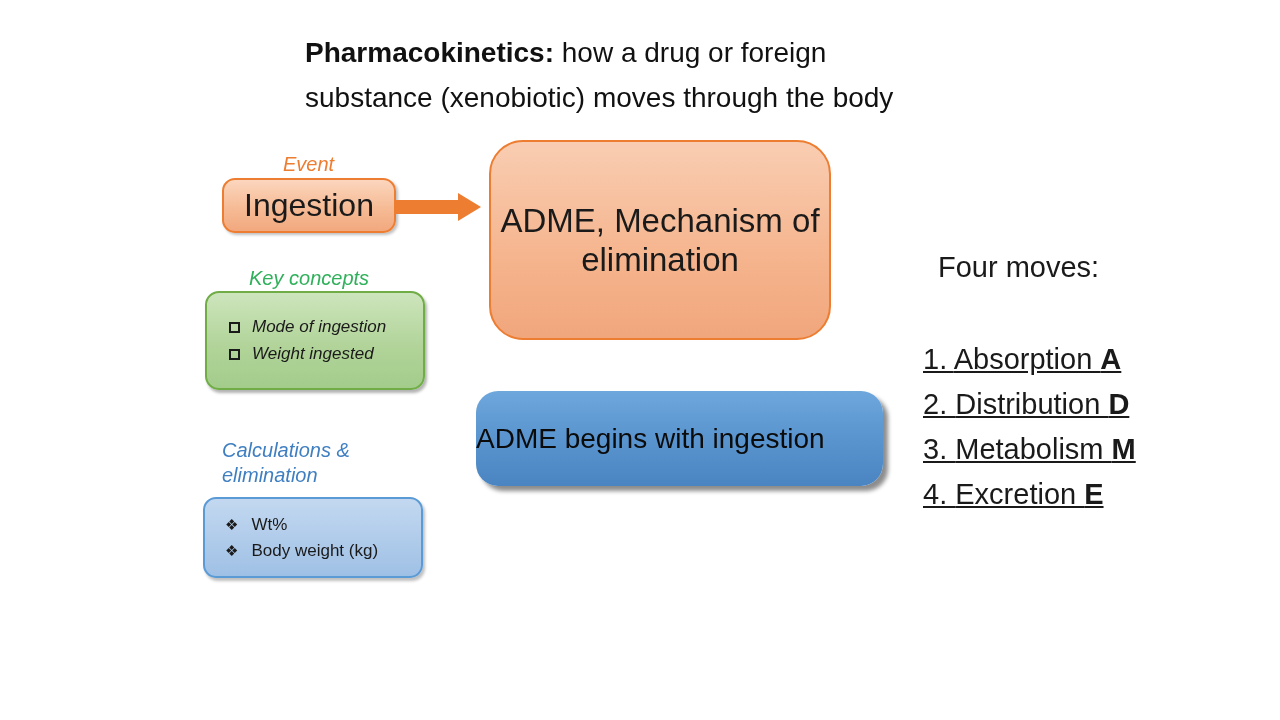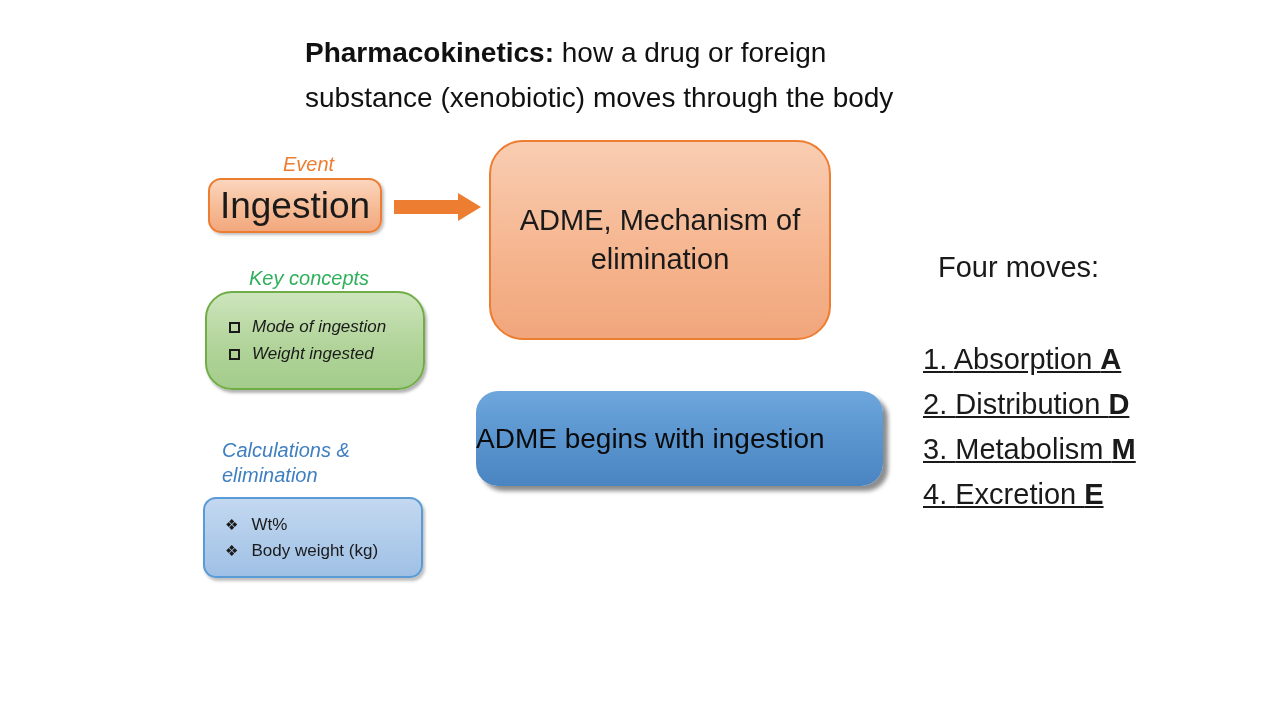--- a/index.html
+++ b/index.html
@@ -12,46 +12,46 @@
   
   .title{position:absolute;left:305px;top:30px;width:750px;font-size:28px;line-height:45px;color:#111;}
   .title .bold{font-weight:bold;}
   
   .sec-label{position:absolute;font-style:italic;font-size:20px;font-weight:bold;line-height:25px;}
   .label-event{left:283px;top:152px;color:#ED7D31;font-weight:normal;}
   .label-green{left:249px;top:266px;color:#2FB05A;font-weight:normal;text-align:center;}
   .label-blue{left:222px;top:438px;color:#3F7FC1;font-weight:normal;}
   
   .ingestion-box{
-    position:absolute;left:208px;top:178px;width:174px;height:55px;
+    position:absolute;left:222px;top:178px;width:174px;height:55px;
     border:2.5px solid #ED7D31;border-radius:13px;
     background:linear-gradient(180deg,#FBD6BE 0%,#F6BB95 55%,#F2A87E 100%);
     box-shadow:2px 2px 3px rgba(0,0,0,0.25);
     display:flex;align-items:center;justify-content:center;
-    font-size:37px;color:#1a1a1a;
+    font-size:32px;color:#1a1a1a;
   }
   
   .arrow-shaft{position:absolute;left:394px;top:200px;width:66px;height:14px;background:#ED7D31;}
   .arrow-head{
     position:absolute;left:458px;top:193px;width:0;height:0;
     border-top:14px solid transparent;border-bottom:14px solid transparent;
     border-left:23px solid #ED7D31;
   }
   
   .adme-box{
     position:absolute;left:489px;top:140px;width:342px;height:200px;
     border:2.5px solid #ED7D31;border-radius:34px;
     background:linear-gradient(180deg,#F9CDB2 0%,#F5B48D 60%,#F1A67C 100%);
     display:flex;flex-direction:column;align-items:center;justify-content:center;
-    font-size:29px;line-height:39px;color:#1a1a1a;text-align:center;
+    font-size:33px;line-height:39px;color:#1a1a1a;text-align:center;
   }
   
   .green-box{
     position:absolute;left:205px;top:291px;width:220px;height:99px;
-    border:2px solid #70AD47;border-radius:27px;
+    border:2px solid #70AD47;border-radius:14px;
     background:linear-gradient(180deg,#CDE5BC 0%,#B2D49A 55%,#A3CC8B 100%);
     box-shadow:2px 3px 3px rgba(0,0,0,0.3);
     display:flex;flex-direction:column;justify-content:center;gap:7px;
     padding:6px 8px 6px 22px;
   }
   .green-box .item{display:flex;align-items:center;font-size:17px;font-style:italic;color:#1a1a1a;}
   .sq-bullet{
     display:inline-block;width:11px;height:11px;border:2px solid #1a1a1a;
     margin-right:12px;flex:0 0 auto;background:transparent;
   }

